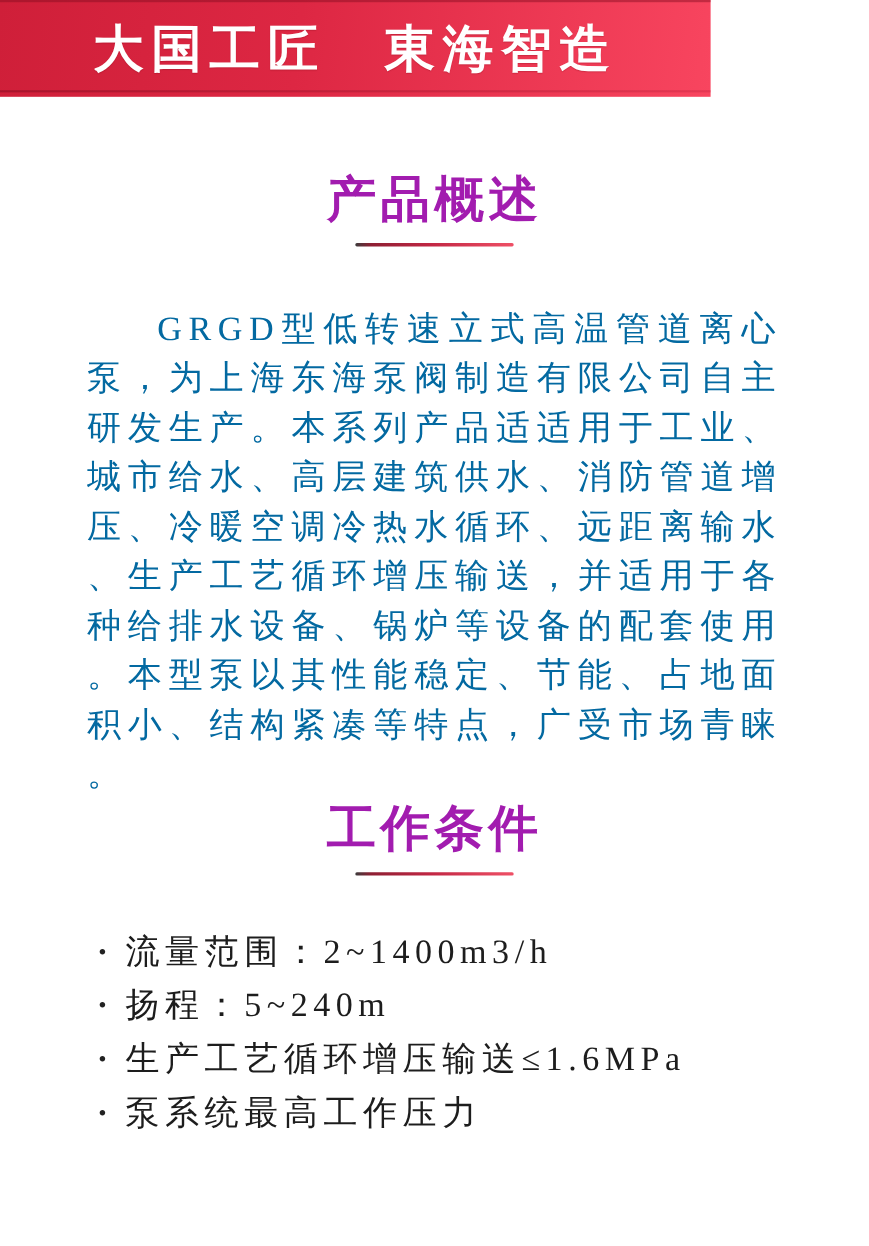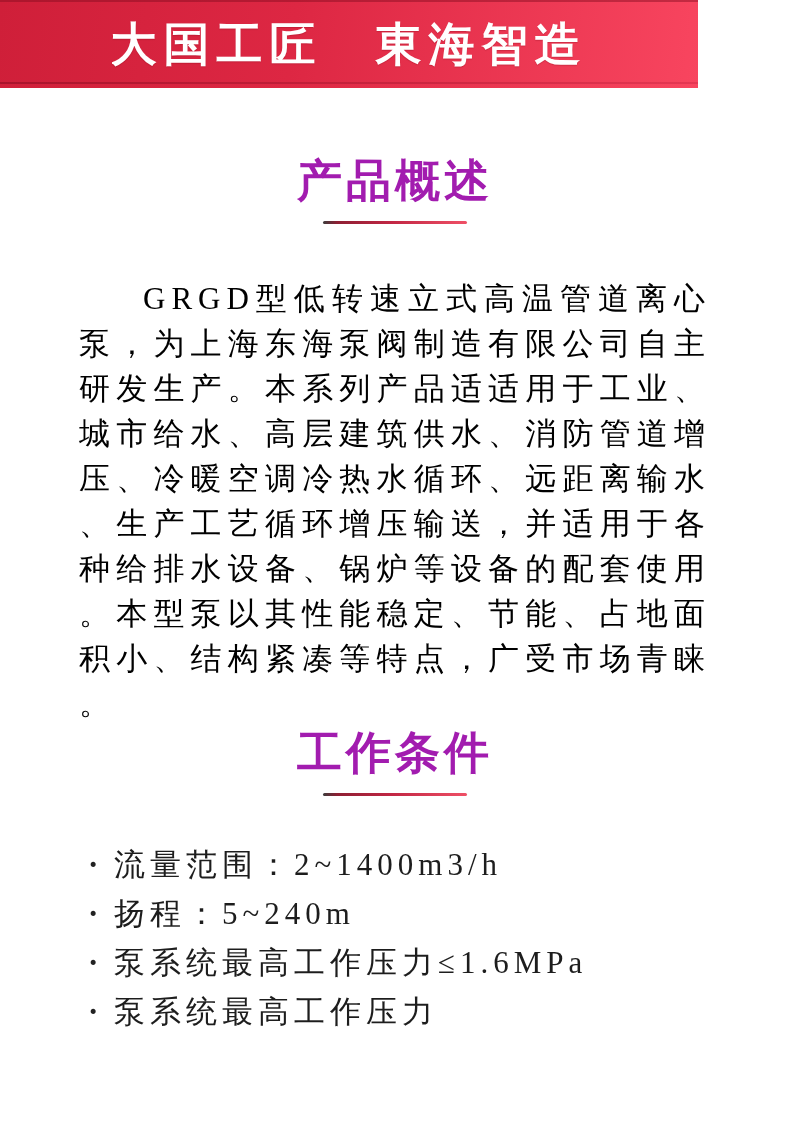--- a/index.html
+++ b/index.html
@@ -7,21 +7,21 @@
   body {
     width: 790px;
     height: 1133px;
     overflow: hidden;
     font-family: "Liberation Sans", sans-serif;
     color: #1d1d1d;
   }
   
   .banner {
     position: relative;
-    width: 698px;
+    width: 646px;
     height: 88px;
     background: linear-gradient(97deg, #cf1f39 0%, #dd2743 42%, #f8455f 100%);
     display: flex;
     align-items: center;
     justify-content: center;
   }
   .banner::before {
     content: "";
     position: absolute;
     left: 0; right: 0; top: 0;
@@ -62,21 +62,21 @@
     background: linear-gradient(90deg, #3c3c3c 0%, #8e1f33 10%, #c22744 48%, #ef5066 100%);
   }
   
   .body-text {
     width: 632px;
     margin: 52px auto 0 auto;
     font-family: "Liberation Serif", "DejaVu Serif", serif;
     font-size: 31px;
     line-height: 45px;
     letter-spacing: 6px;
-    color: #000000;
+    color: #0369a1;
     text-align: justify;
     text-align-last: left;
     text-indent: 64px;
     word-break: break-all;
     line-break: anywhere;
   }
   
   .cond-list {
     list-style: none;
     margin: 44px 0 0 88px;
@@ -122,21 +122,21 @@
         <div class="head-rule"></div>
       </div>
       <ul class="cond-list">
         <li>
           <span class="dot">·</span><span>流量范围：2~1400m3/h</span>
         </li>
         <li>
           <span class="dot">·</span><span>扬程：5~240m</span>
         </li>
         <li>
-          <span class="dot">·</span><span>泵系统最高工作压力≤1.6MPa</span>
+          <span class="dot">·</span><span>生产工艺循环增压输送≤1.6MPa</span>
         </li>
         <li>
           <span class="dot">·</span><span>泵系统最高工作压力</span>
         </li>
       </ul>
     </section>
 
   </main>
 </div>
 

